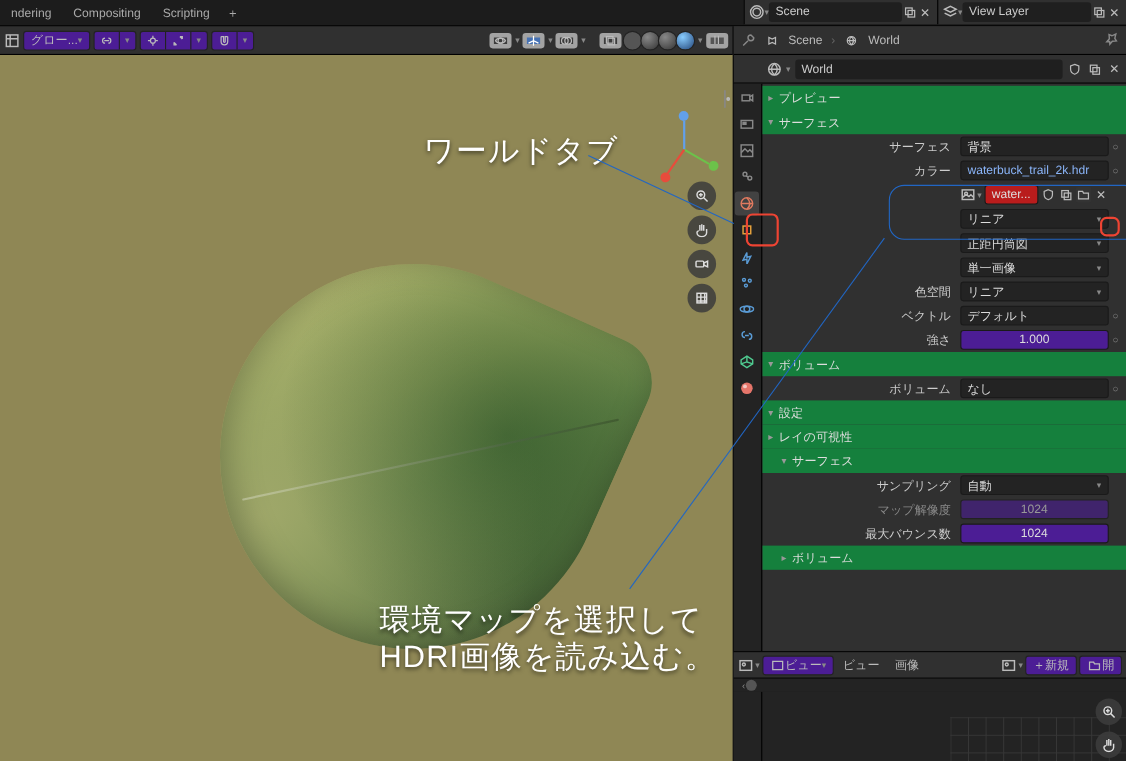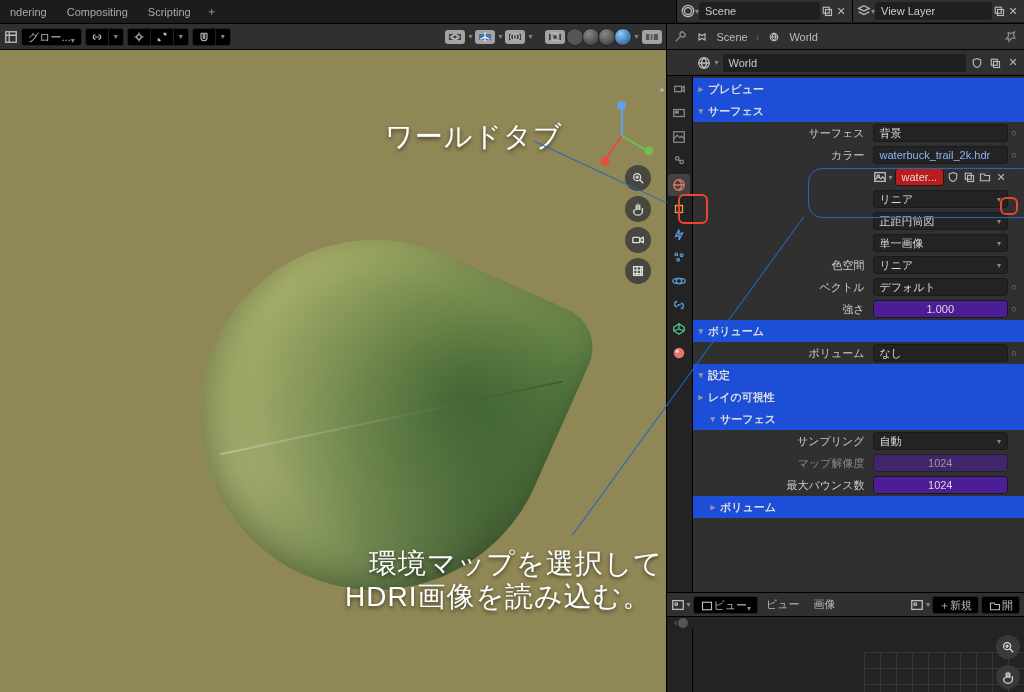--- a/index.html
+++ b/index.html
@@ -12,21 +12,21 @@
 .header2-right { position: absolute; top: 0; right: 0; height: 24px; display: flex; }
 .hdr-cell { height: 22px; background: #303030; display: flex; align-items: center; border-left: 1px solid #000; padding: 0 4px; }
 
 
 .main { display: flex; height: calc(692px - 24px); }
 
 
 .viewport-wrap { width: 676px; height: 100%; display: flex; flex-direction: column; }
 
 .vp-toolbar { height: 26px; background: #303030; display: flex; align-items: center; padding: 0 4px; gap: 3px; border-bottom: 1px solid #000; }
-.pill { height: 18px; border-radius: 3px; background: #000000; display: inline-flex; align-items: flex-end; padding: 0 6px; color: #bbb; border: 1px solid #222; }
+.pill { height: 18px; border-radius: 3px; background: #4c1d95; display: inline-flex; align-items: center; padding: 0 6px; color: #bbb; border: 1px solid #222; }
 .pill.group { padding: 0; }
 .pill.group > span { padding: 0 5px; border-right: 1px solid #222; height: 100%; display: inline-flex; align-items: center; }
 .pill.group > span:last-child { border-right: none; }
 .spacer { flex: 1; }
 .icon-btn { width: 20px; height: 14px; border-radius: 3px; background: #3c3c3c; display: inline-flex; align-items: center; justify-content: center; color: #bbb; border: 4px solid #a3a3a3; }
 .icon-btn.active { background: #4772b3; color: #fff; }
 .sphere-group { display: inline-flex; gap: 0; }
 .sphere-group .s { width: 18px; height: 18px; border-radius: 50%; background: radial-gradient(circle at 35% 30%, #888, #333); border: 1px solid #222; margin-left: -2px; }
 .sphere-group .s.flat { background: #555; }
 .sphere-group .s.blue { background: radial-gradient(circle at 35% 30%, #8cf, #247); }
@@ -83,21 +83,21 @@
 .props-body { flex: 1; display: flex; overflow: hidden; }
 .vtab-strip { width: 26px; background: #232323; display: flex; flex-direction: column; gap: 2px; padding-top: 2px; align-items: center; border-right: 1px solid #000; }
 .vtab { width: 22px; height: 22px; border-radius: 3px; display: flex; align-items: center; justify-content: center; color: #888; font-size: 13px; }
 .vtab.active { background: #424242; color: #ddd; }
 
 .panels { flex: 1; overflow-y: auto; padding-top: 2px; }
 .panels::-webkit-scrollbar { width: 10px; }
 .panels::-webkit-scrollbar-thumb { background: #4a4a4a; border-radius: 5px; }
 .panels::-webkit-scrollbar-track { background: #232323; }
 
-.panel-h { display: flex; align-items: center; gap: 5px; height: 22px; padding: 0 6px; color: #ddd; background: #1d4ed8; font-weight: bold; }
+.panel-h { display: flex; align-items: center; gap: 5px; height: 22px; padding: 0 6px; color: #ddd; background: #15803d; }
 .panel-h::before { content: "▸"; font-size: 9px; color: #999; }
 .panel-h.open::before { content: "▾"; }
 .panel-h.sub { padding-left: 18px; }
 
 .row { display: flex; align-items: center; height: 22px; padding: 1px 4px 1px 0; }
 .row .lbl { width: 180px; text-align: right; padding-right: 8px; color: #ccc; }
 .row .ctl { flex: 1; height: 18px; background: #232323; border-radius: 3px; display: flex; align-items: center; padding: 0 6px; color: #ddd; border: 1px solid #1a1a1a; justify-content: space-between; }
 .row .ctl.num { justify-content: center; background: #4c1d95; position: relative; }
 .row .ctl.dark { background: #b91c1c; }
 .row .dot-r { width: 12px; color: #888; text-align: center; font-size: 9px; }
@@ -656,14 +656,14 @@
 </div>
 
 <div class="anno" style="left:385px; top:118px;">ワールドタブ</div>
 <div class="anno-line" style="left:535px; top:141px; width:146px; transform:rotate(25deg);"></div>
 <div class="red-box" style="left:678px; top:194px; width:30px; height:30px;"></div>
 
 <div class="blue-round" style="left:808px; top:168px; width:228px; height:50px;"></div>
 <div class="red-box" style="left:1000px; top:197px; width:18px; height:18px;"></div>
 <div class="anno-line" style="left:572px; top:535px; width:394px; transform:rotate(-54deg);"></div>
 
-<div class="anno" style="left:345px; top:545px;margin-left:24px;">環境マップを選択して</div>
+<div class="anno" style="left:345px; top:545px;">環境マップを選択して</div>
 <div class="anno" style="left:345px; top:578px;">HDRI画像を読み込む。</div>
 
 </body></html>

